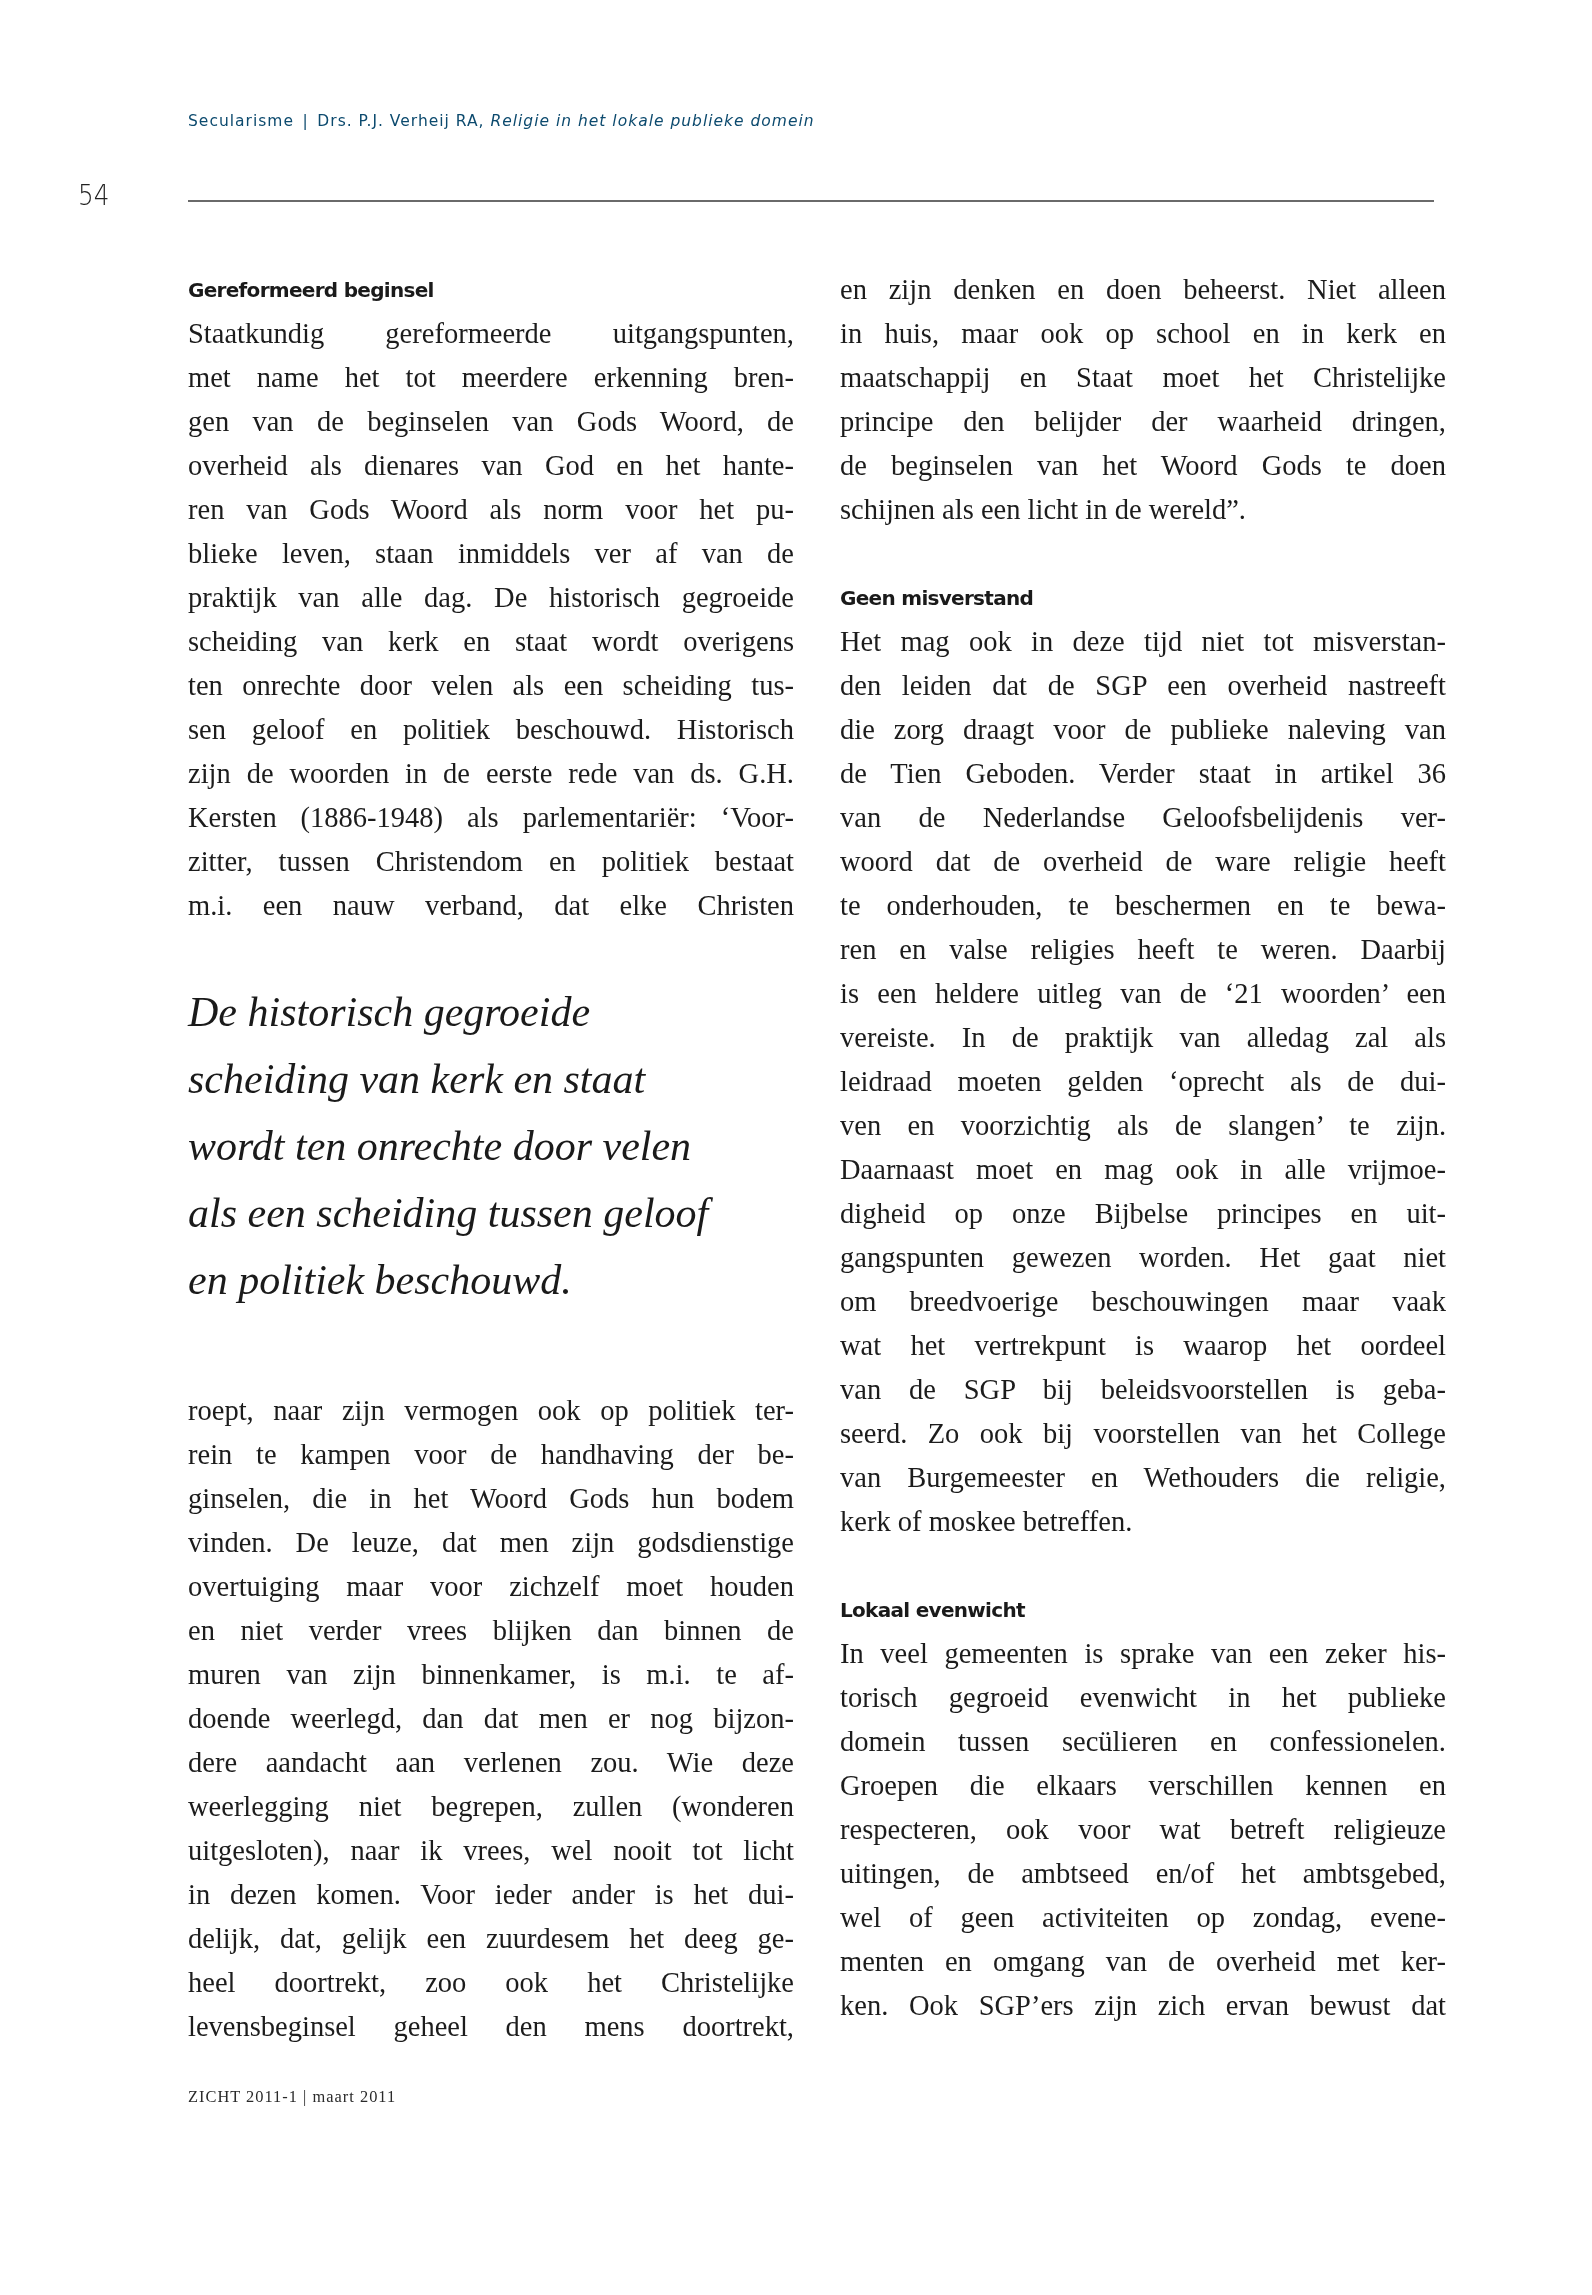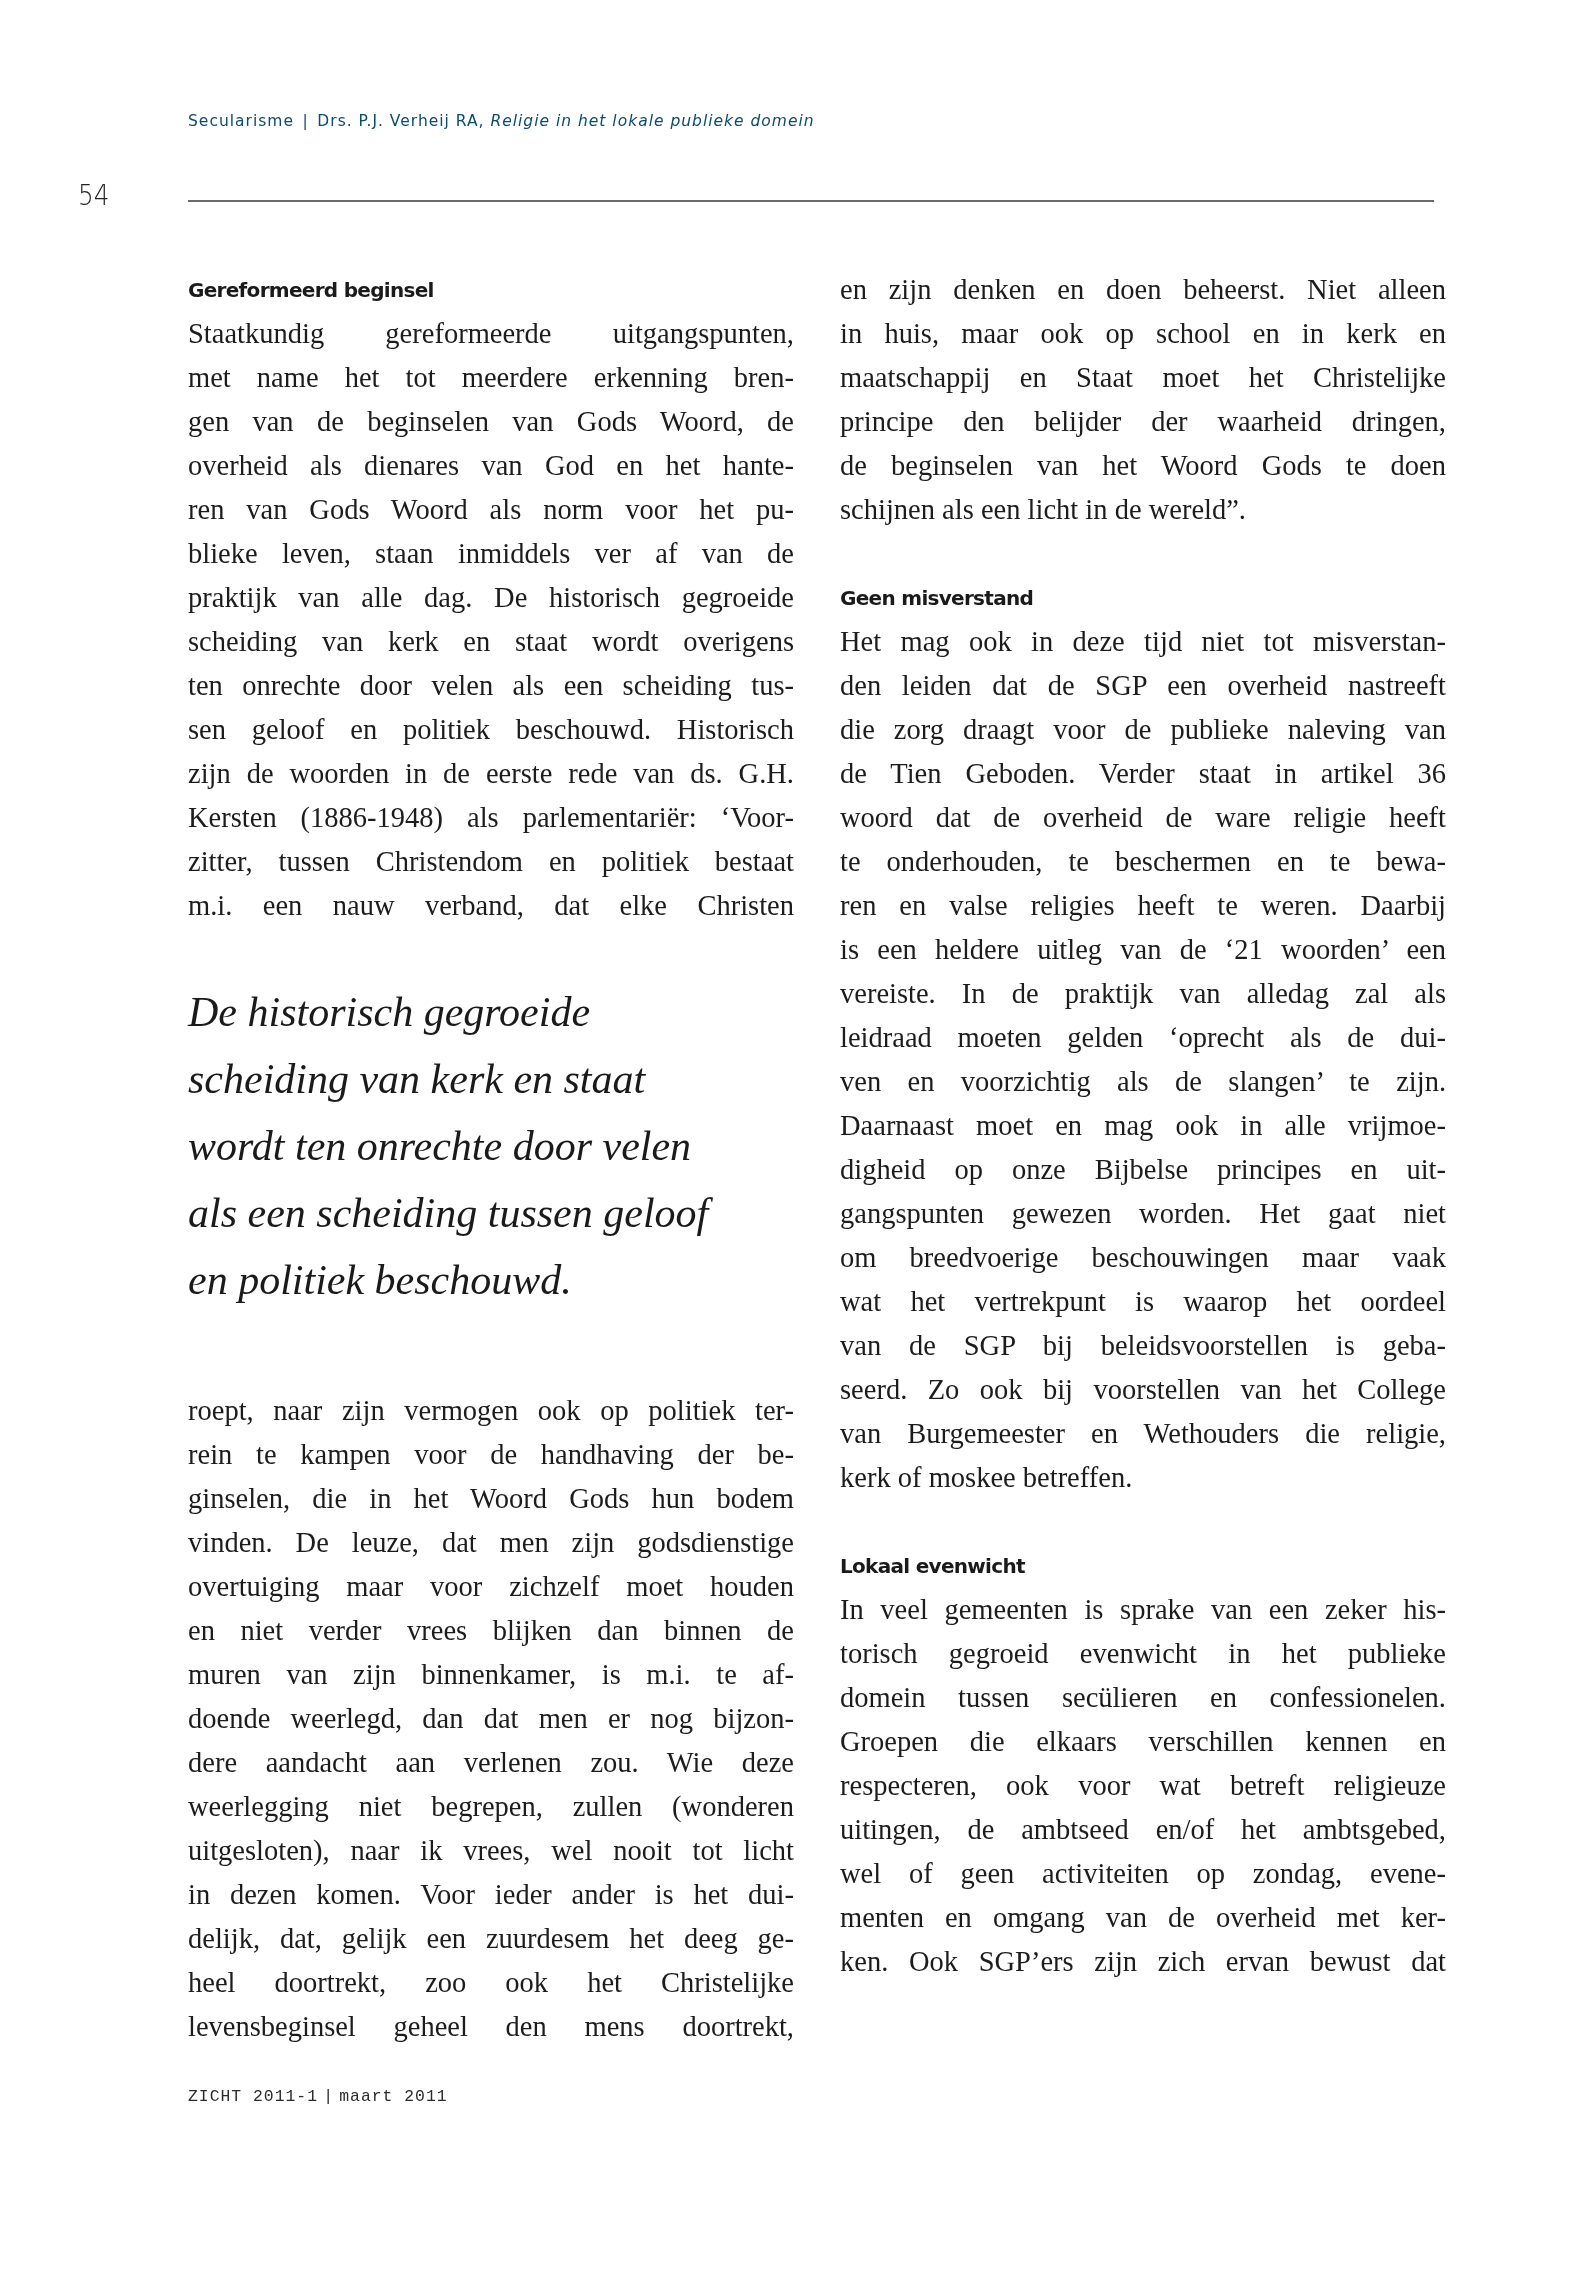--- a/index.html
+++ b/index.html
@@ -36,21 +36,21 @@
   }
   .gap { display: block; height: 44px; }
   .pullquote {
     position: absolute; left: 188px; top: 979px; width: 604px;
     font-family: "Liberation Serif", "DejaVu Serif", serif; font-style: italic;
     font-size: 42px; line-height: 67px; color: #1a1a1a;
   }
   .pullquote .pq-line { display: block; white-space: nowrap; }
   .footer {
     position: absolute; left: 188px; top: 2087px;
-    font-family: Liberation Mono, monospace; font-size: 16.4px; letter-spacing: 1px; color: #2a2a2a;
+    font-family: Liberation Serif, serif; font-size: 16.4px; letter-spacing: 1px; color: #2a2a2a;
     white-space: nowrap;
   }
   .footer .sep { padding: 0 5.2px; }
 </style>
 </head>
 <body>
 
 <div class="running-head">
   <span>Secularisme</span><span class="sep">|</span><span>Drs. P.J. Verheij RA,</span>
   <em>Religie in het lokale publieke domein</em>
@@ -110,20 +110,21 @@
   <span class="line">principe den belijder der waarheid dringen,</span>
   <span class="line">de beginselen van het Woord Gods te doen</span>
   <span class="line last">schijnen als een licht in de wereld”.</span>
   <span class="gap"></span>
 
   <span class="heading">Geen misverstand</span>
   <span class="line">Het mag ook in deze tijd niet tot misverstan-</span>
   <span class="line">den leiden dat de SGP een overheid nastreeft</span>
   <span class="line">die zorg draagt voor de publieke naleving van</span>
   <span class="line">de Tien Geboden. Verder staat in artikel 36</span>
+  <span class="line">van de Nederlandse Geloofsbelijdenis ver-</span>
   <span class="line">woord dat de overheid de ware religie heeft</span>
   <span class="line">te onderhouden, te beschermen en te bewa-</span>
   <span class="line">ren en valse religies heeft te weren. Daarbij</span>
   <span class="line">is een heldere uitleg van de ‘21 woorden’ een</span>
   <span class="line">vereiste. In de praktijk van alledag zal als</span>
   <span class="line">leidraad moeten gelden ‘oprecht als de dui-</span>
   <span class="line">ven en voorzichtig als de slangen’ te zijn.</span>
   <span class="line">Daarnaast moet en mag ook in alle vrijmoe-</span>
   <span class="line">digheid op onze Bijbelse principes en uit-</span>
   <span class="line">gangspunten gewezen worden. Het gaat niet</span>

